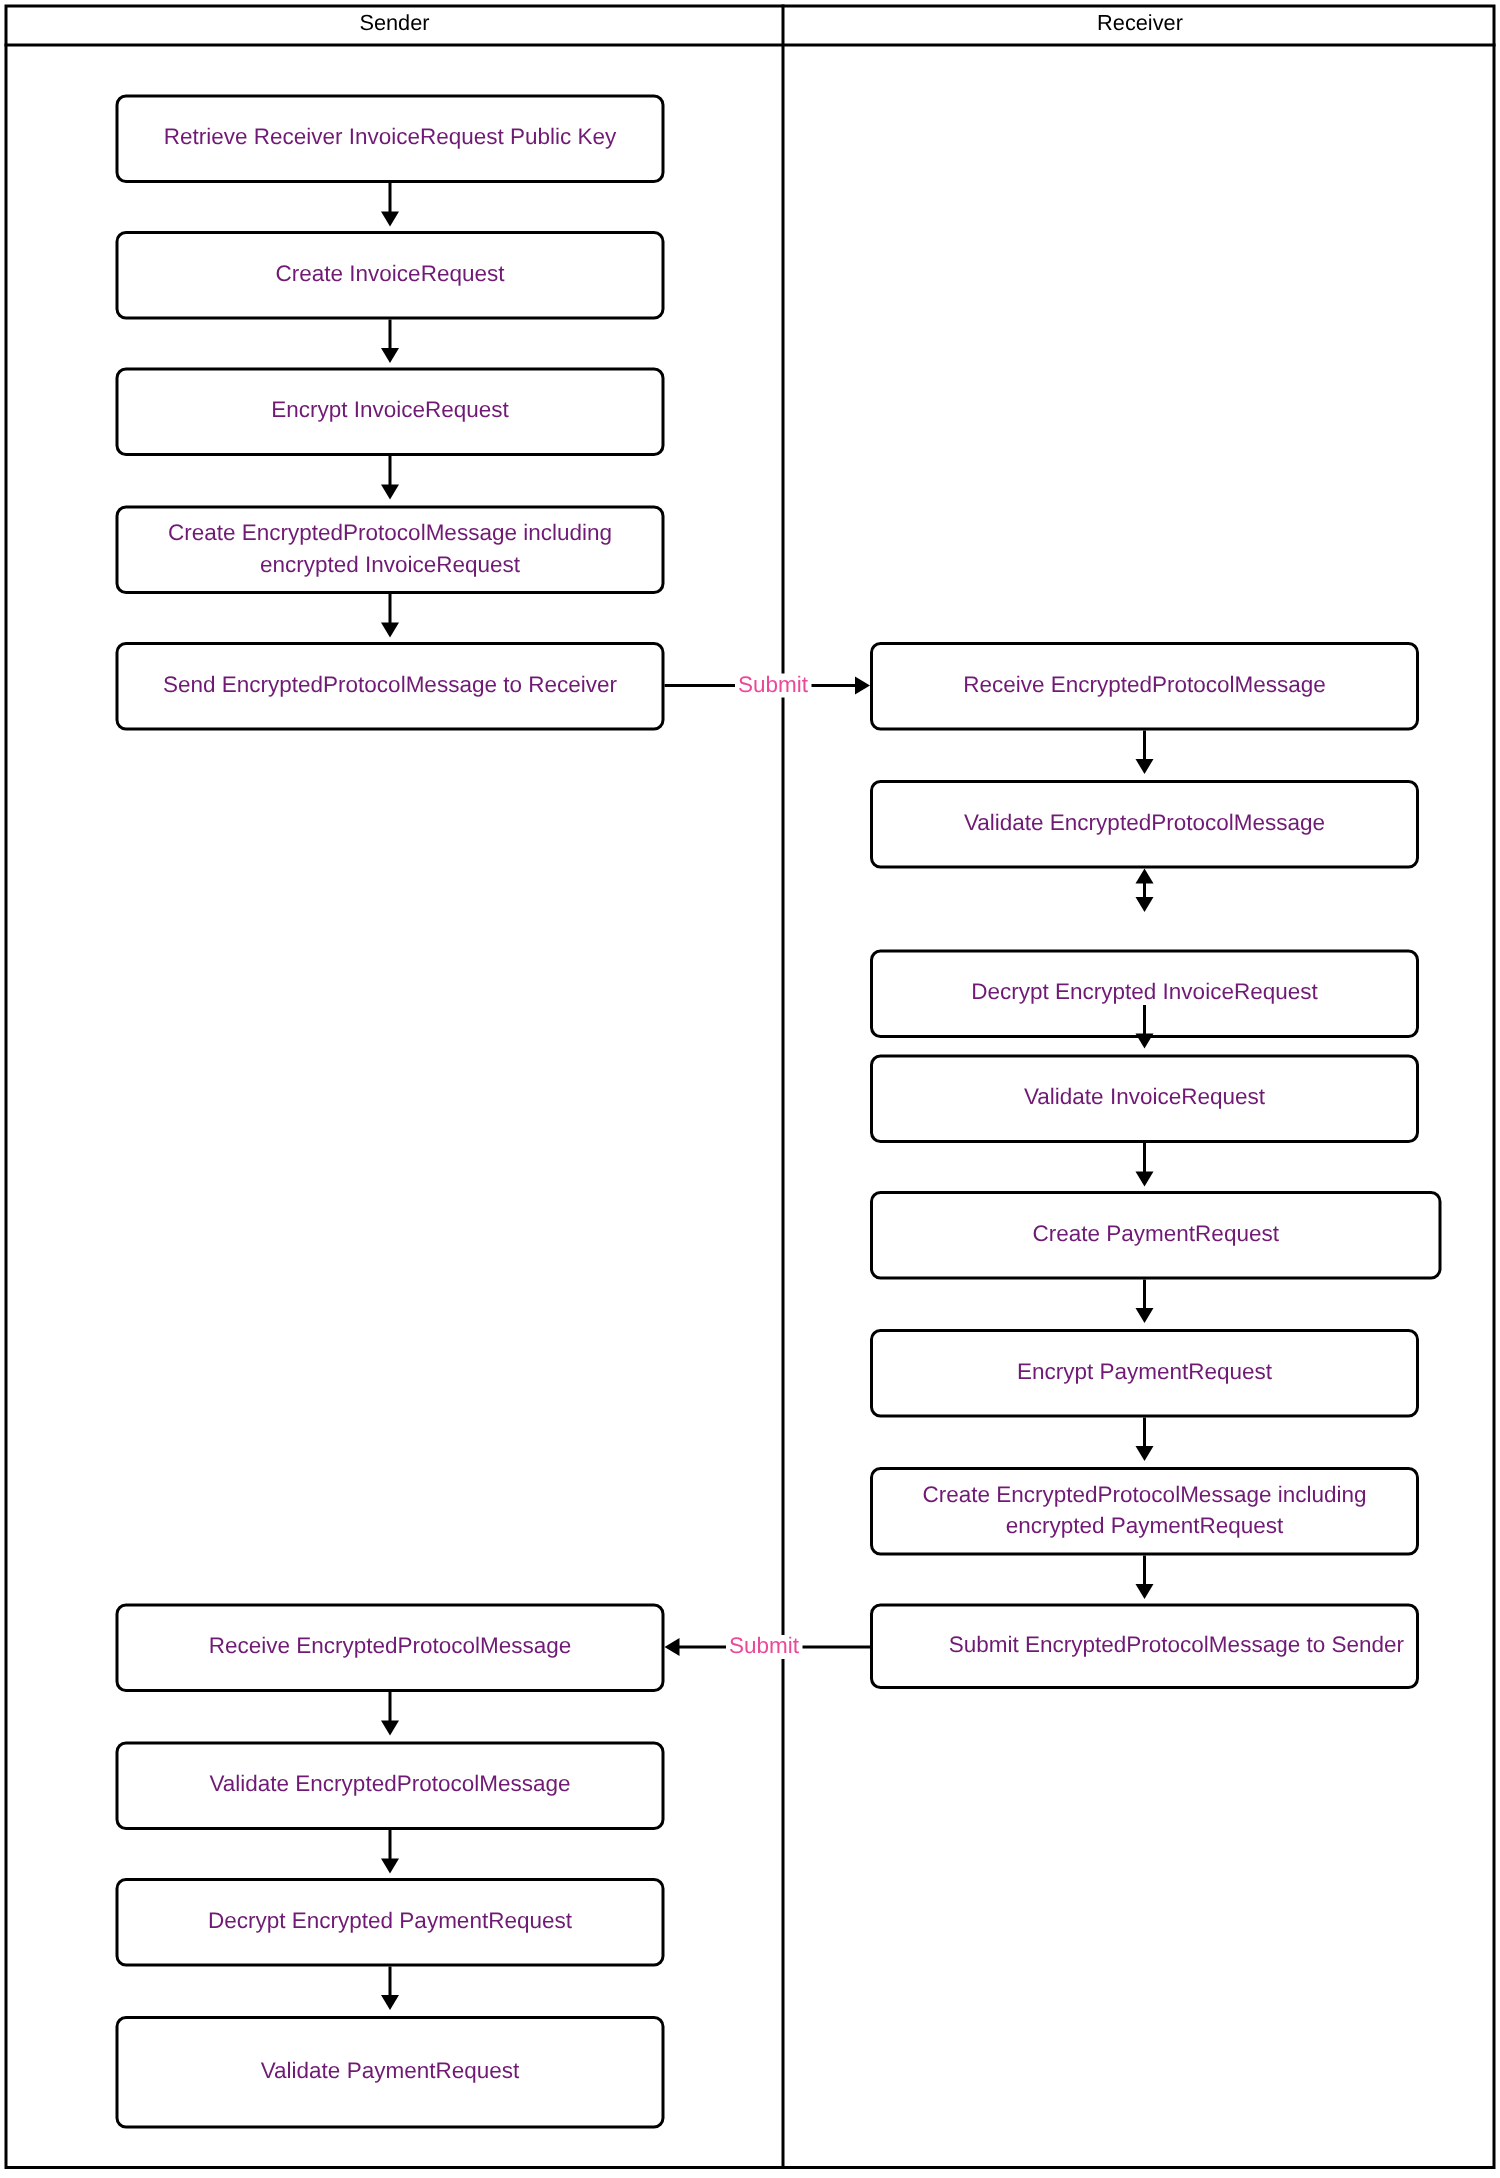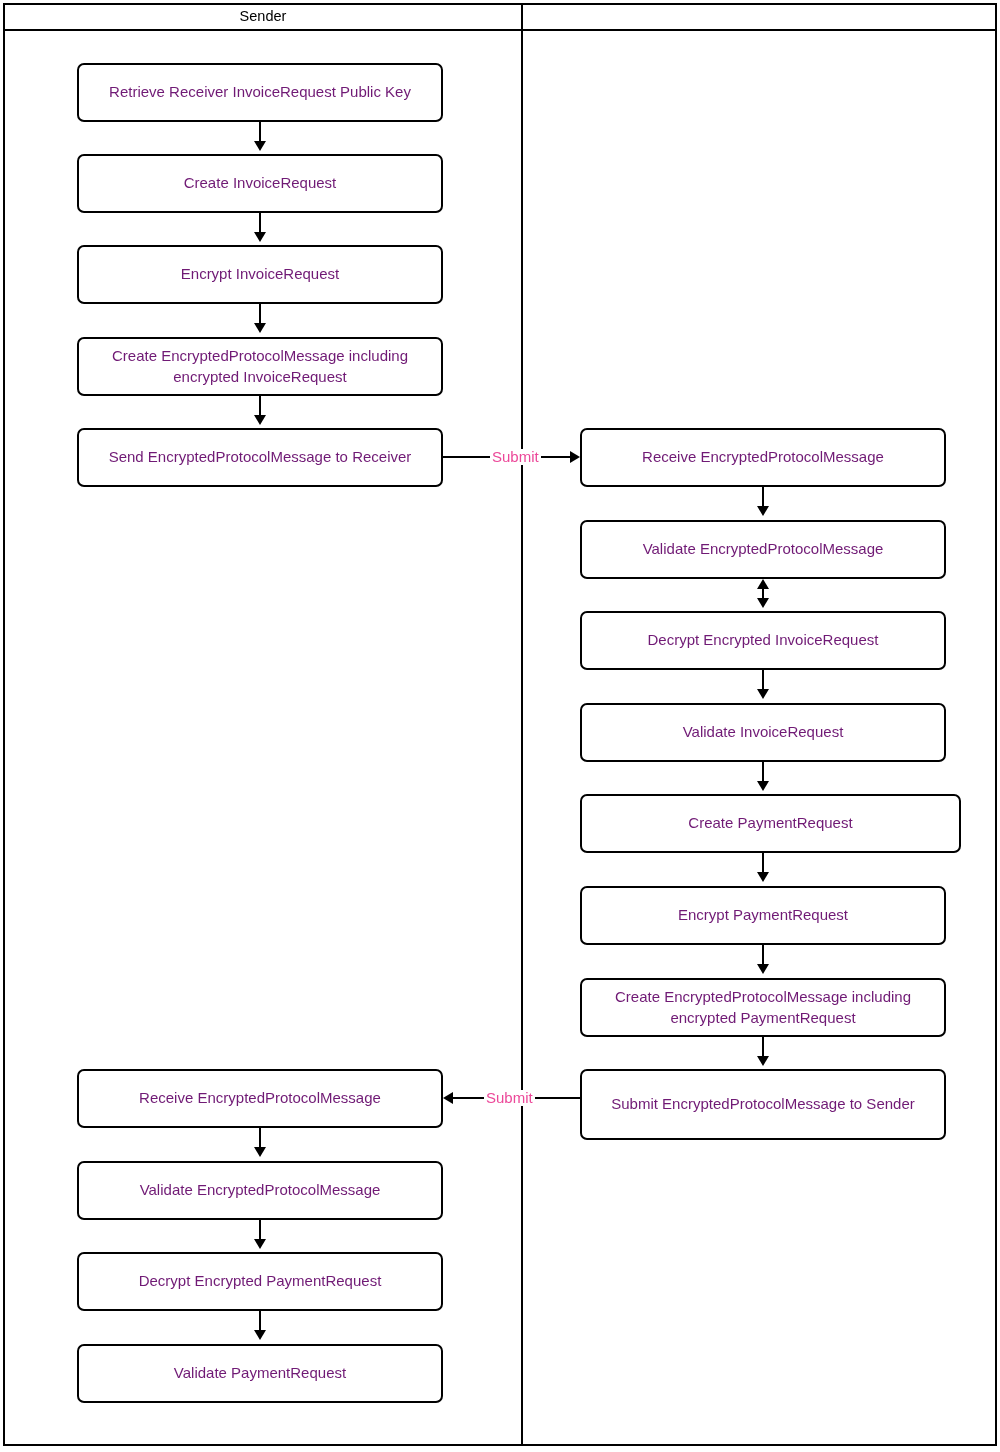--- a/index.html
+++ b/index.html
@@ -129,20 +129,21 @@
 </head>
 <body>
 
 <div id="canvas">
 
   <div class="lane-frame"></div>
   <div class="header-rule"></div>
   <div class="lane-divider"></div>
 
   <div class="lane-title sender">Sender</div>
+  <div class="lane-title receiver">Receiver</div>
 
   <div class="node" style="left:77px; top:63px; width:366px; height:59px;">
     <span>Retrieve Receiver InvoiceRequest Public Key</span>
   </div>
 
   <div class="vline" style="left:259px; top:122px; height:20px;"></div>
   <div class="arrow-down" style="left:254px; top:141px;"></div>
 
   <div class="node" style="left:77px; top:154px; width:366px; height:59px;">
     <span>Create InvoiceRequest</span>
@@ -184,21 +185,21 @@
   <div class="arrow-down" style="left:757px; top:506px;"></div>
 
   <div class="node" style="left:580px; top:520px; width:366px; height:59px;">
     <span>Validate EncryptedProtocolMessage</span>
   </div>
 
   <div class="arrow-up" style="left:757px; top:579px;"></div>
   <div class="vline" style="left:762px; top:586px; height:14px;"></div>
   <div class="arrow-down" style="left:757px; top:598px;"></div>
 
-  <div class="node" style="left:580px; top:611px; width:366px; height:59px;">
+  <div class="node" style="left:580px; top:633px; width:366px; height:59px;">
     <span>Decrypt Encrypted InvoiceRequest</span>
   </div>
 
   <div class="vline" style="left:762px; top:670px; height:20px;"></div>
   <div class="arrow-down" style="left:757px; top:689px;"></div>
 
   <div class="node" style="left:580px; top:703px; width:366px; height:59px;">
     <span>Validate InvoiceRequest</span>
   </div>
 
@@ -222,21 +223,21 @@
   <div class="node" style="left:580px; top:978px; width:366px; height:59px;">
     <div>
       <span>Create EncryptedProtocolMessage including</span>
       <span>encrypted PaymentRequest</span>
     </div>
   </div>
 
   <div class="vline" style="left:762px; top:1037px; height:20px;"></div>
   <div class="arrow-down" style="left:757px; top:1056px;"></div>
 
-  <div class="node" style="left:580px; top:1069px; width:366px; height:71px;">
+  <div class="node" style="left:580px; top:1069px; width:366px; height:57px;justify-content:flex-end;">
     <span>Submit EncryptedProtocolMessage to Sender</span>
   </div>
 
   <div class="hline" style="left:452px; top:1097px; width:128px;"></div>
   <div class="arrow-left" style="left:443px; top:1092px;"></div>
   <div class="edge-label" style="left:484px; top:1090px;">Submit</div>
 
   <div class="node" style="left:77px; top:1069px; width:366px; height:59px;">
     <span>Receive EncryptedProtocolMessage</span>
   </div>
@@ -251,17 +252,17 @@
   <div class="vline" style="left:259px; top:1220px; height:20px;"></div>
   <div class="arrow-down" style="left:254px; top:1239px;"></div>
 
   <div class="node" style="left:77px; top:1252px; width:366px; height:59px;">
     <span>Decrypt Encrypted PaymentRequest</span>
   </div>
 
   <div class="vline" style="left:259px; top:1311px; height:20px;"></div>
   <div class="arrow-down" style="left:254px; top:1330px;"></div>
 
-  <div class="node" style="left:77px; top:1344px; width:366px; height:59px;">
+  <div class="node" style="left:77px; top:1344px; width:366px; height:75px;">
     <span>Validate PaymentRequest</span>
   </div>
 
 </div>
 
 </body></html>

